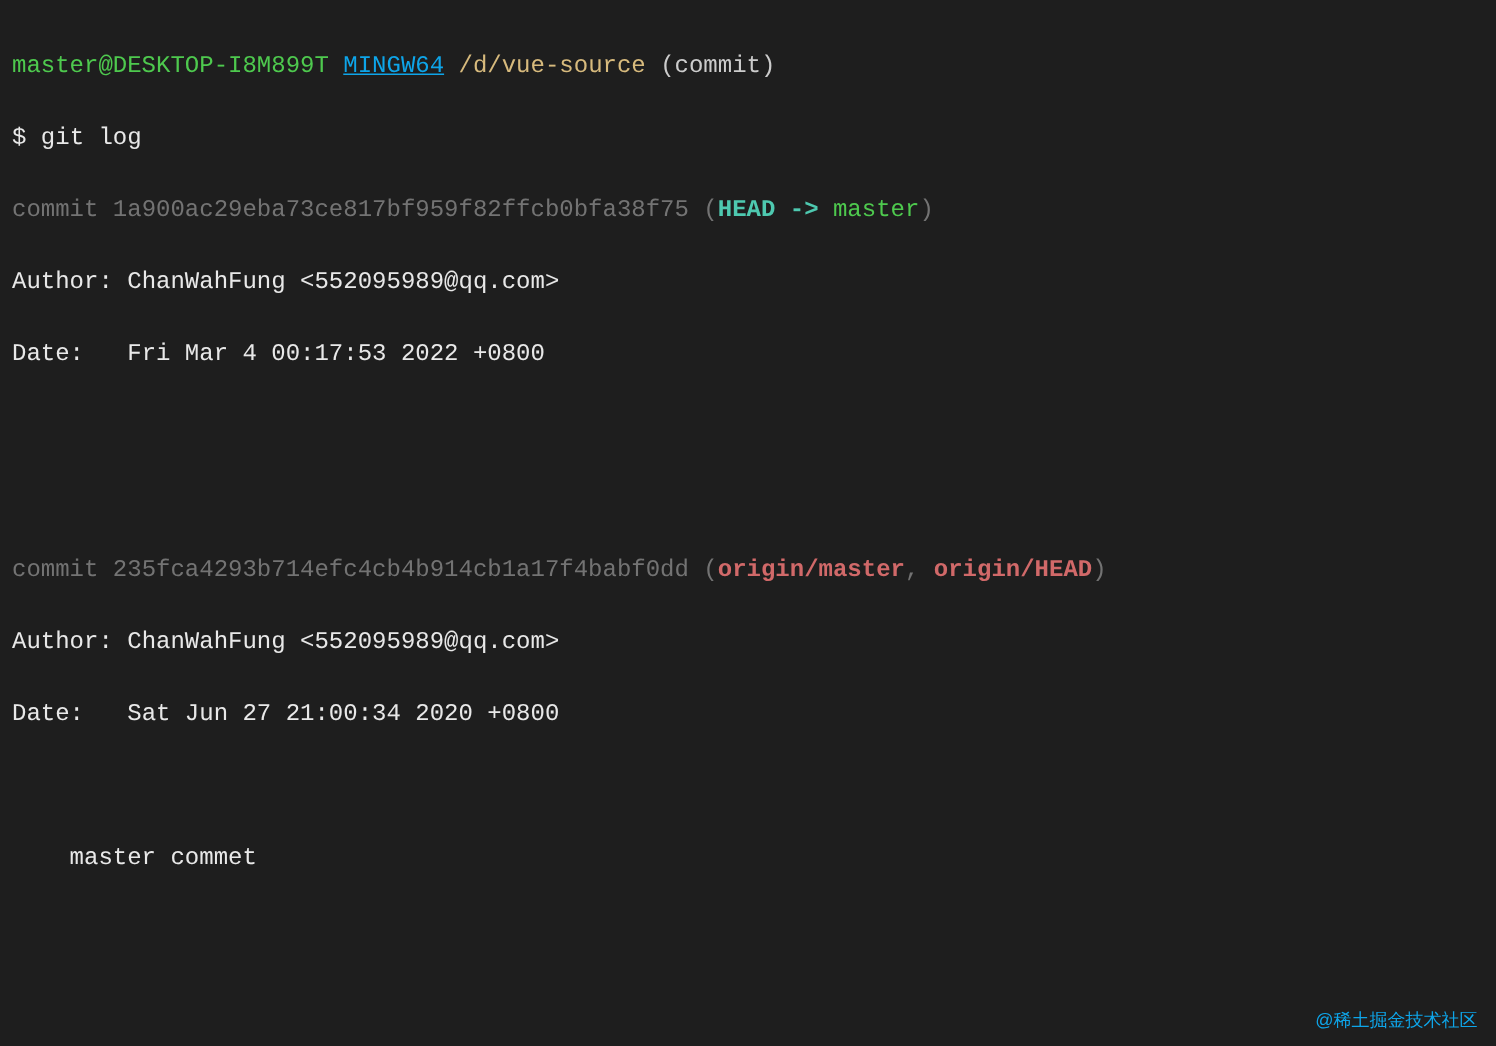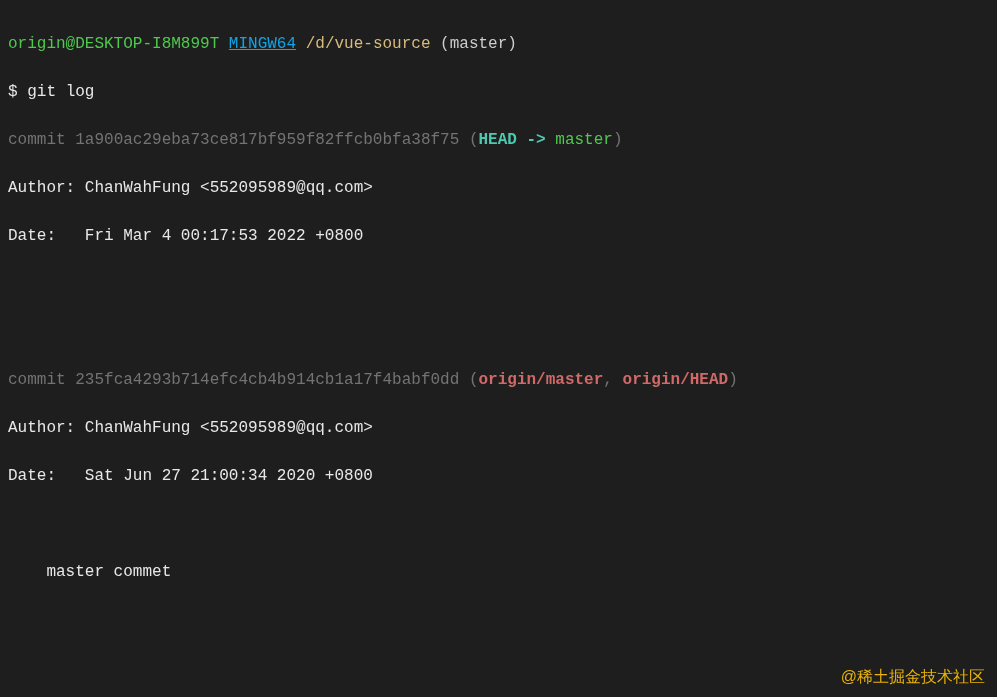--- a/index.html
+++ b/index.html
@@ -28,30 +28,30 @@
     .gray { color: #cccccc; }
     .white { color: #e8e8e8; }
     .dark-yellow { color: #737373; }
     .red-bold { color: #d16969; font-weight: bold; }
     .cyan-bold { color: #4ec9b0; font-weight: bold; margin-top: 20px; }
     .line { display: block; }
     .watermark {
       position: absolute;
       bottom: 8px;
       right: 12px;
-      color: #eab308;
-      font-size: 16px;
+      color: #0ea5e9;
+      font-size: 12px;
       font-family: sans-serif;
     }
   </style>
 </head>
 <body>
 
 <div class="terminal">
-<span class="line"><span class="green">origin@DESKTOP-I8M899T</span> <span class="magenta">MINGW64</span> <span class="yellow">/d/vue-source</span> <span class="gray">(master)</span></span>
+<span class="line"><span class="green">master@DESKTOP-I8M899T</span> <span class="magenta">MINGW64</span> <span class="yellow">/d/vue-source</span> <span class="gray">(commit)</span></span>
 <span class="line"><span class="white">$</span> <span class="white">git log</span></span>
 <span class="line"><span class="dark-yellow">commit</span> <span class="dark-yellow">1a900ac29eba73ce817bf959f82ffcb0bfa38f75</span> <span class="dark-yellow">(</span><span class="cyan-bold">HEAD -&gt; </span><span class="green">master</span><span class="dark-yellow">)</span></span>
 <span class="line"><span class="white">Author:</span><span class="white"> ChanWahFung &lt;552095989@qq.com&gt;</span></span>
 <span class="line"><span class="white">Date:</span><span class="white">   Fri Mar 4 00:17:53 2022 +0800</span></span>
 <span class="line"> </span>
 <span class="line"> </span>
 <span class="line"><span class="dark-yellow">commit</span> <span class="dark-yellow">235fca4293b714efc4cb4b914cb1a17f4babf0dd</span> <span class="dark-yellow">(</span><span class="red-bold">origin/master</span><span class="dark-yellow">, </span><span class="red-bold">origin/HEAD</span><span class="dark-yellow">)</span></span>
 <span class="line"><span class="white">Author:</span><span class="white"> ChanWahFung &lt;552095989@qq.com&gt;</span></span>
 <span class="line"><span class="white">Date:</span><span class="white">   Sat Jun 27 21:00:34 2020 +0800</span></span>
 <span class="line"> </span>

